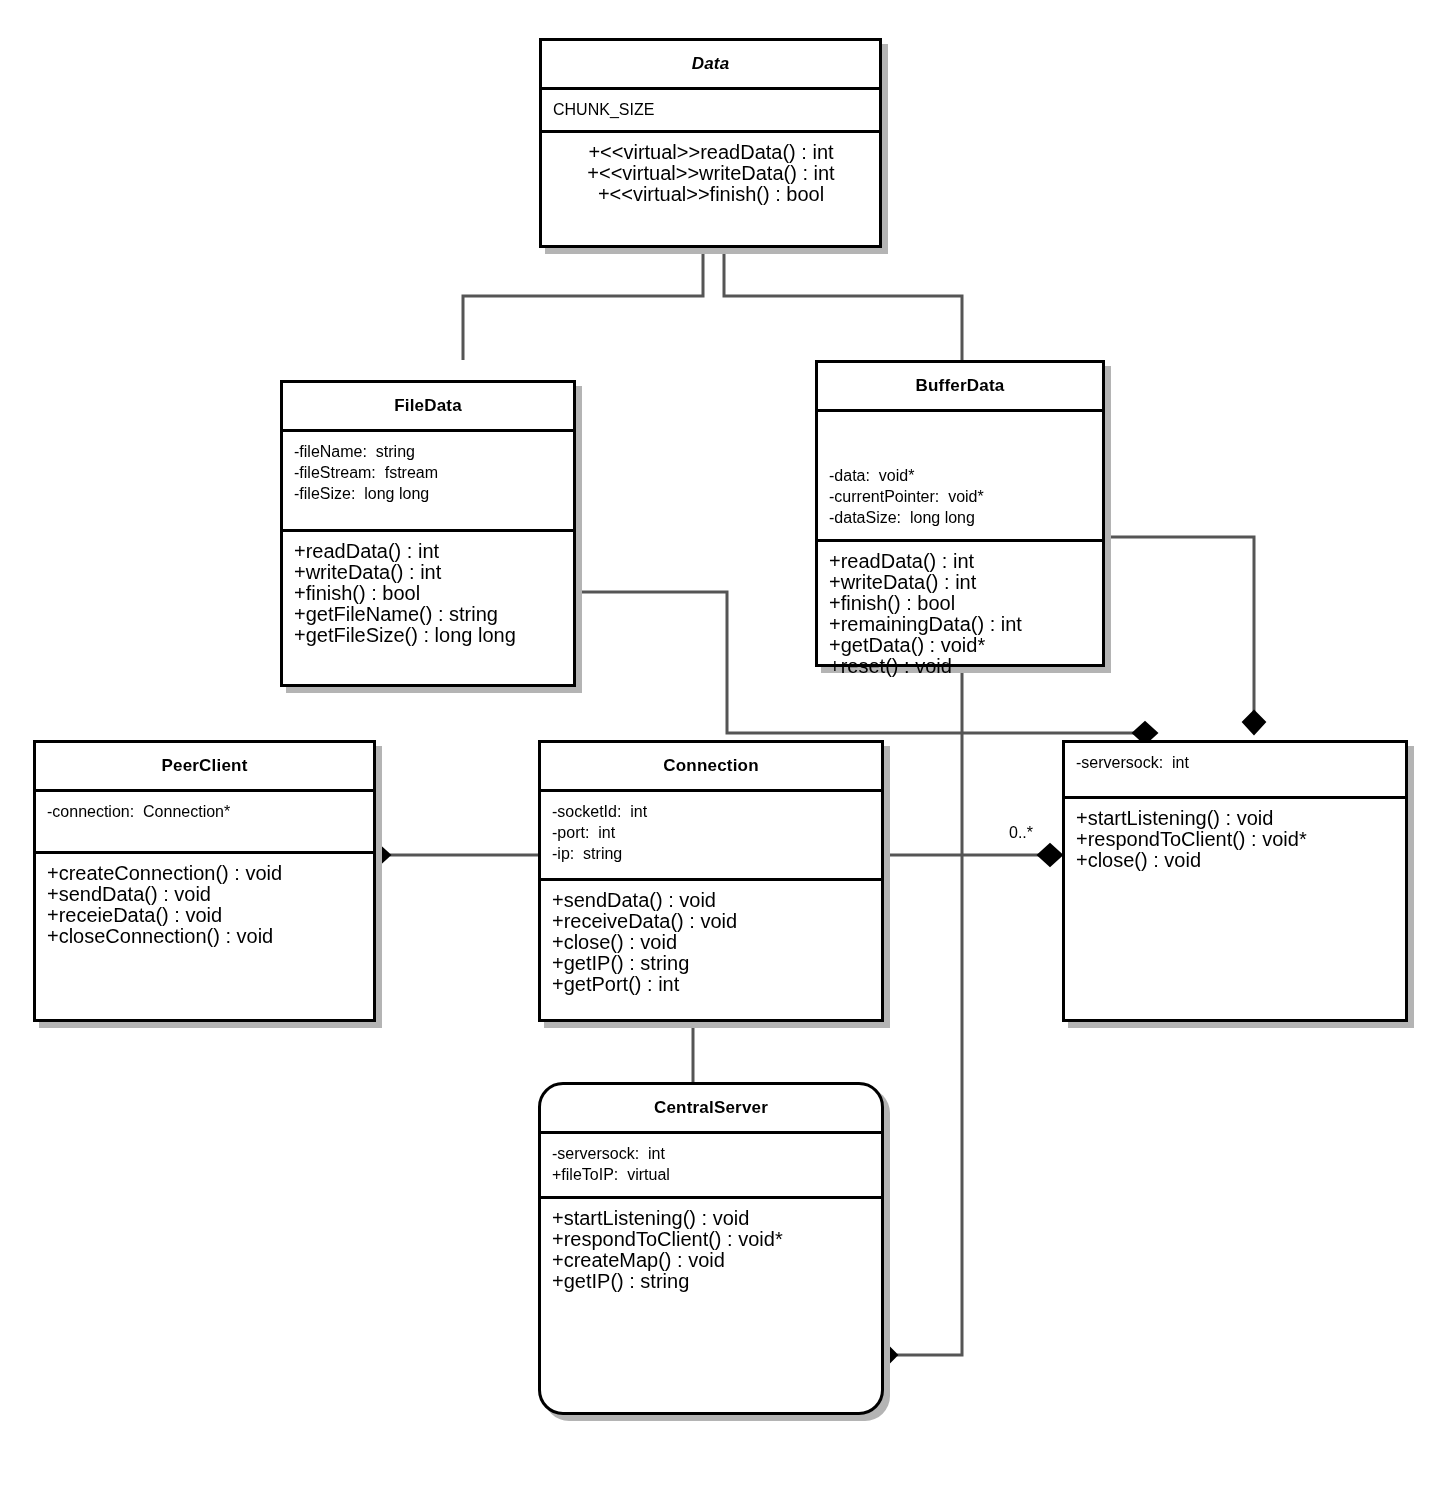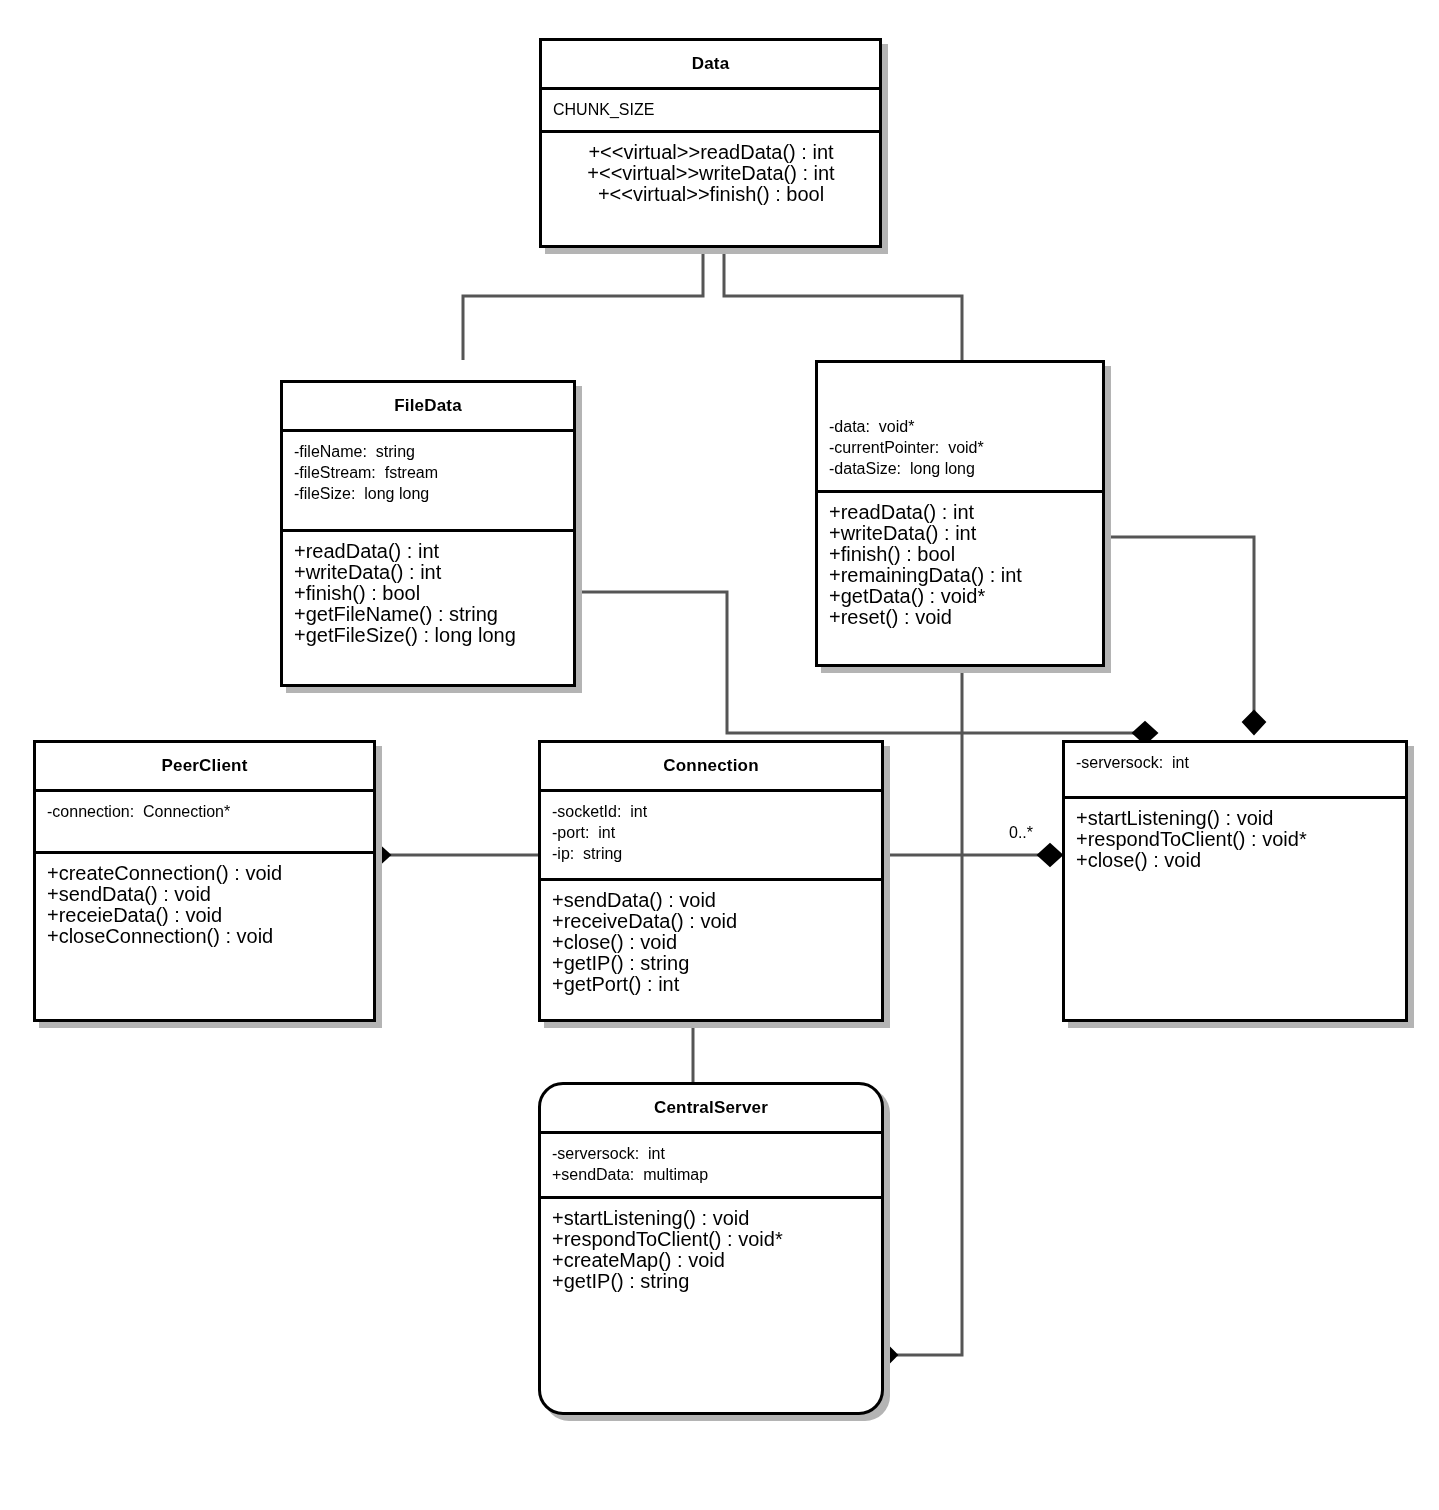--- a/index.html
+++ b/index.html
@@ -36,20 +36,21 @@
     box-sizing: border-box;
     text-align: center;
     font-weight: bold;
     font-size: 17px;
     padding: 13px 6px 13px 6px;
     border-bottom: 3px solid #000000;
     color: #000000;
     letter-spacing: 0.2px;
   }
   .cls-name.abstract {
+    font-style: italic;
   }
   .cls-attrs {
     box-sizing: border-box;
     border-bottom: 3px solid #000000;
     padding: 9px 2px 9px 11px;
     font-size: 16px;
     color: #000000;
     line-height: 21px;
   }
   .cls-ops {
@@ -150,20 +151,21 @@
     <div class="cls-ops">
       <div class="row-line">+readData() : int</div>
       <div class="row-line">+writeData() : int</div>
       <div class="row-line">+finish() : bool</div>
       <div class="row-line">+getFileName() : string</div>
       <div class="row-line">+getFileSize() : long long</div>
     </div>
   </div>
 
   <div class="uml-class" style="left:815px; top:360px; width:290px; height:307px;">
+    <div class="cls-name">BufferData</div>
     <div class="cls-attrs" style="height:86px;margin-top:44px;">
       <div class="row-line">-data:  void*</div>
       <div class="row-line">-currentPointer:  void*</div>
       <div class="row-line">-dataSize:  long long</div>
     </div>
     <div class="cls-ops">
       <div class="row-line">+readData() : int</div>
       <div class="row-line">+writeData() : int</div>
       <div class="row-line">+finish() : bool</div>
       <div class="row-line">+remainingData() : int</div>
@@ -209,21 +211,21 @@
       <div class="row-line">+startListening() : void</div>
       <div class="row-line">+respondToClient() : void*</div>
       <div class="row-line">+close() : void</div>
     </div>
   </div>
 
   <div class="uml-class" style="left:538px; top:1082px; width:346px; height:333px;border-radius:25px;">
     <div class="cls-name">CentralServer</div>
     <div class="cls-attrs" style="height:65px;">
       <div class="row-line">-serversock:  int</div>
-      <div class="row-line">+sendData:  multimap</div>
+      <div class="row-line">+fileToIP:  virtual</div>
     </div>
     <div class="cls-ops">
       <div class="row-line">+startListening() : void</div>
       <div class="row-line">+respondToClient() : void*</div>
       <div class="row-line">+createMap() : void</div>
       <div class="row-line">+getIP() : string</div>
     </div>
   </div>
 
   <div class="edge-label" style="left:1009px; top:824px;">0..*</div>

